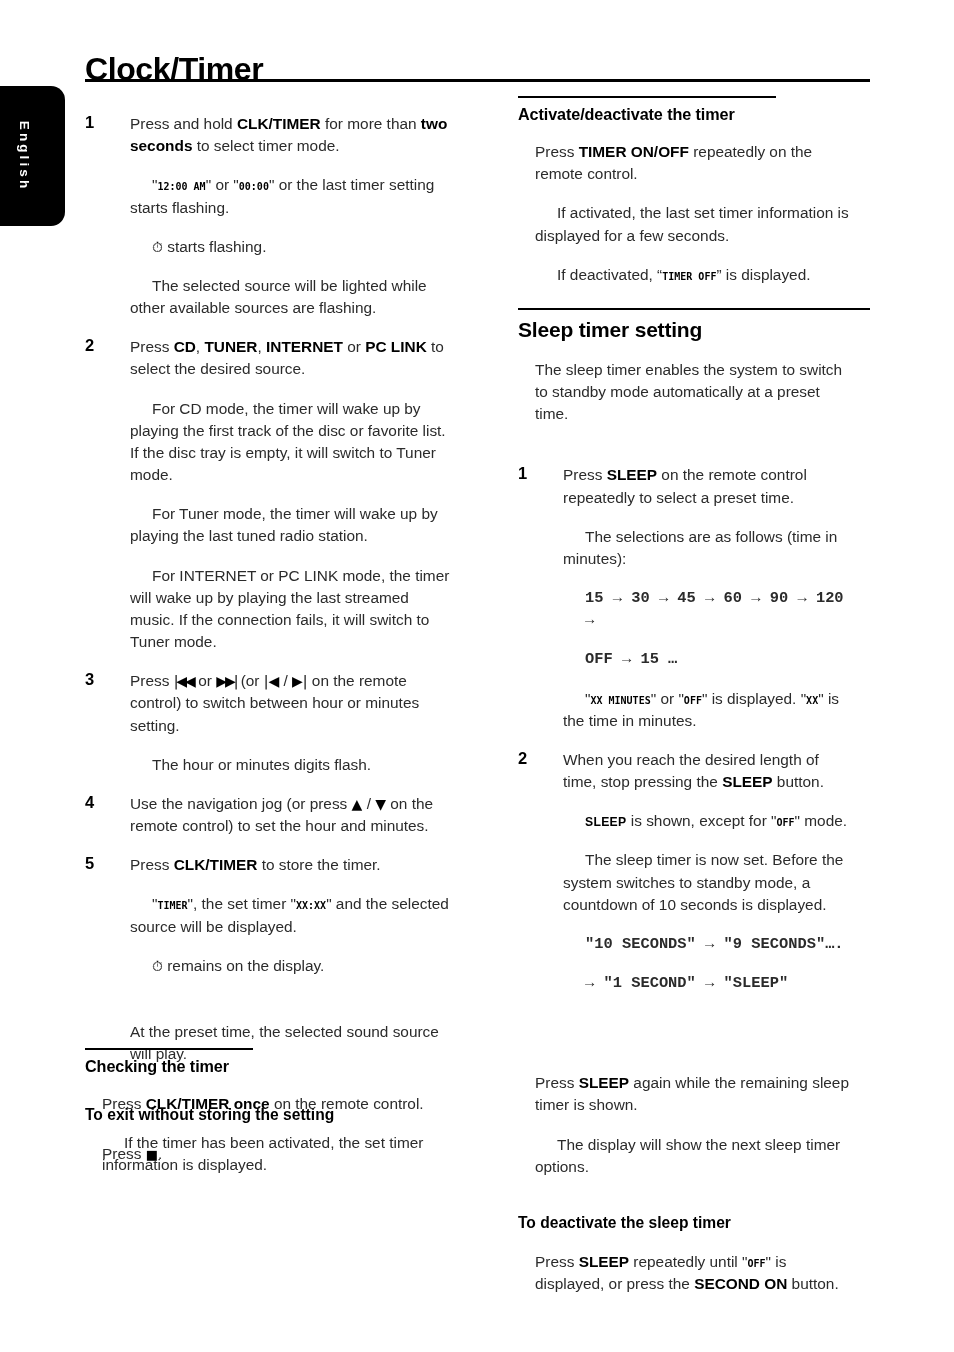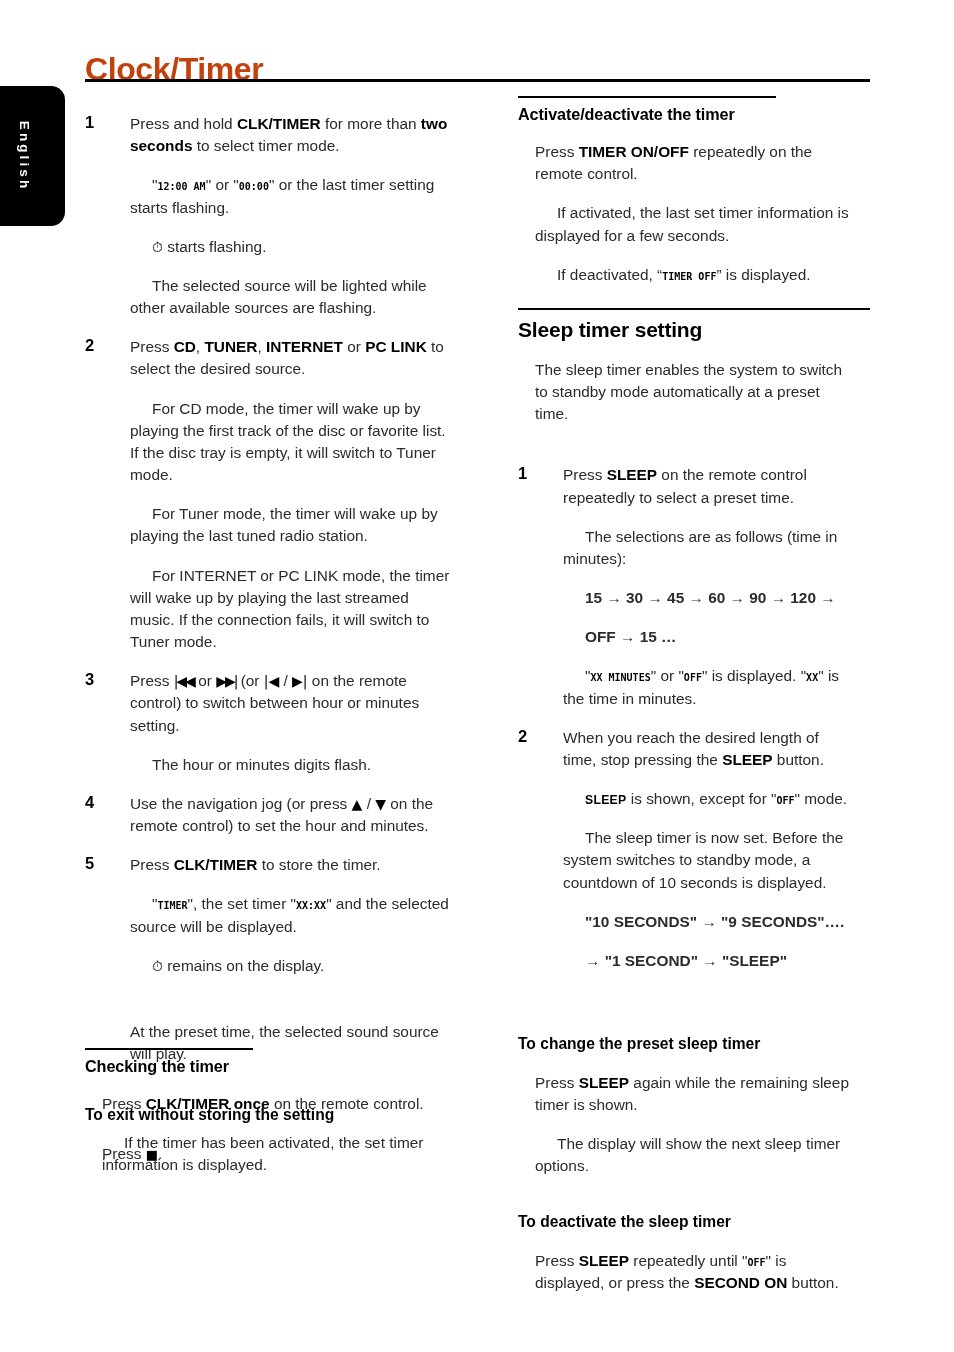--- a/index.html
+++ b/index.html
@@ -47,21 +47,21 @@
     height: 1352px;
   }
 
   #page-title {
     position: absolute;
     left: 85px;
     top: 30px;
     font-size: 32px;
     font-weight: bold;
     letter-spacing: -0.4px;
-    color: #c2410c;
+    color: #000000;
   }
 
   #title-rule {
     position: absolute;
     left: 85px;
     top: 79px;
     width: 785px;
     height: 3px;
     background: #000;
   }
@@ -110,21 +110,21 @@
 
   
   .lcd {
     font-family: "DejaVu Sans Mono", "Liberation Mono", monospace;
     font-weight: bold;
     font-size: 10px;
     letter-spacing: 0px;
     color: #000;
   }
   .lcd-line {
-    font-family: Liberation Sans, sans-serif;
+    font-family: Liberation Mono, monospace;
     font-weight: bold;
     font-size: 14.6px;
     color: #000;
     margin: 0;
     padding-left: 22px;
     line-height: 1.52;
   }
   .lcd-mix {
     margin: 0;
     font-size: 15.4px;
@@ -308,21 +308,20 @@
         <p class="lcd-line">→ "1 SECOND" → "SLEEP"</p>
       </div>
     </div>
 
     <div class="gap-md"></div>
 
 
     <div class="gap-md"></div>
 
     <div>
-      <h3 class="inlinehead">To change the preset sleep timer</h3>
       <p class="body"><span>Press </span><b>SLEEP</b><span> again while the remaining sleep timer is shown.</span></p>
       <p class="body indent">The display will show the next sleep timer options.</p>
     </div>
 
     <div class="gap-md"></div>
 
     <div>
       <h3 class="inlinehead"> To deactivate the sleep timer</h3>
       <p class="body"><span>Press </span><b>SLEEP</b><span> repeatedly until "</span><span class="lcd">OFF</span><span>" is displayed, or press the </span><b>SECOND ON</b><span> button.</span></p>
     </div>

